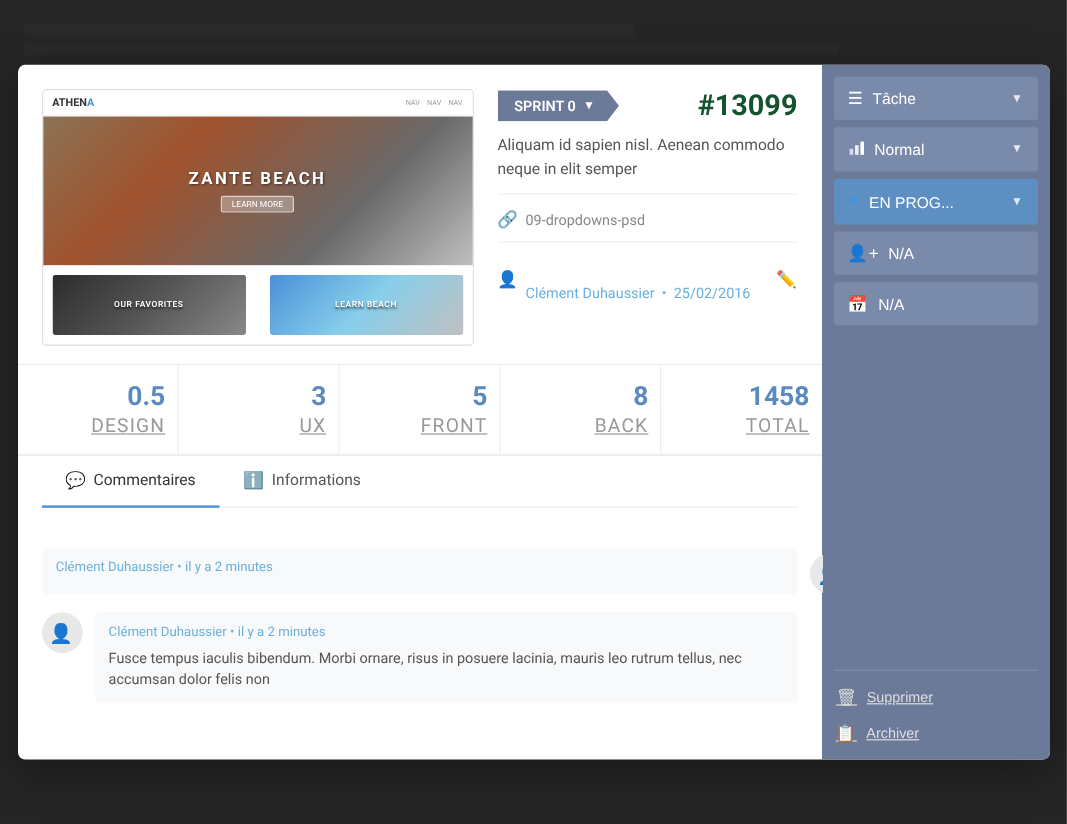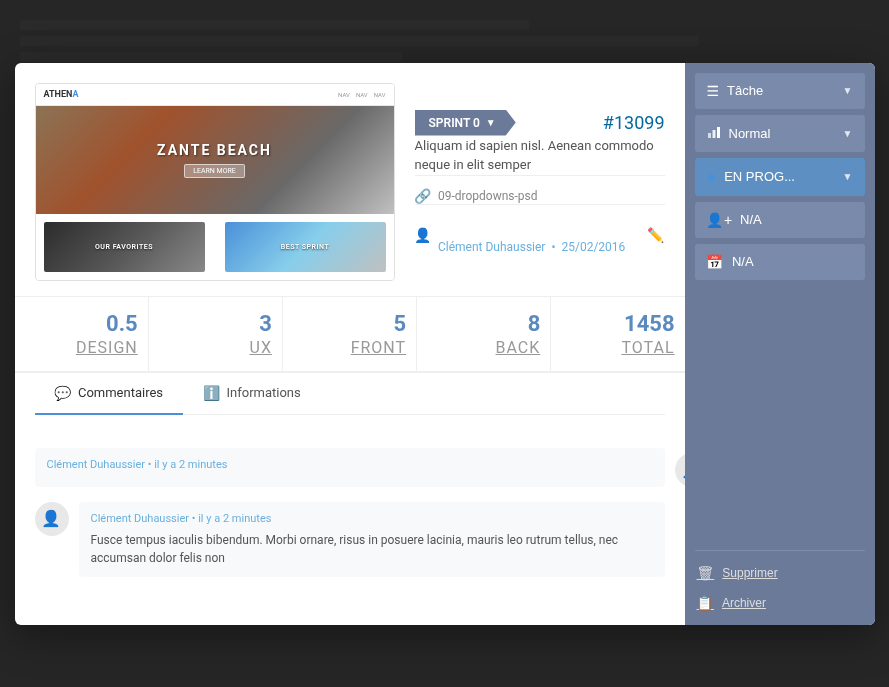--- a/index.html
+++ b/index.html
@@ -92,21 +92,21 @@
       margin-left: auto;
     }
 
     .preview-nav-item {
       font-size: 6px;
       color: #999;
     }
 
     .preview-hero {
       background: linear-gradient(135deg, #8B7355 0%, #A0522D 30%, #696969 70%, #C0C0C0 100%);
-      height: 108px;
+      height: 124px;
       display: flex;
       flex-direction: column;
       align-items: center;
       justify-content: center;
       color: #fff;
     }
 
     .preview-hero-title {
       font-size: 14px;
       font-weight: 700;
@@ -156,21 +156,21 @@
       font-weight: 600;
       letter-spacing: 0.5px;
       text-shadow: 0 1px 2px rgba(0,0,0,0.7);
       text-align: center;
     }
 
     .info-area {
       flex: 1;
       display: flex;
       flex-direction: column;
-      justify-content: center;
+      gap: 10px;
     }
 
     .sprint-header {
       display: flex;
       align-items: center;
       justify-content: space-between;
     }
 
     .sprint-badge {
       background: #6b7a99;
@@ -183,23 +183,23 @@
       gap: 6px;
       clip-path: polygon(0 0, calc(100% - 10px) 0, 100% 50%, calc(100% - 10px) 100%, 0 100%);
       padding-right: 20px;
     }
 
     .sprint-badge .chevron {
       font-size: 10px;
     }
 
     .ticket-number {
-      font-size: 18px;
-      font-weight: 400;
-      color: #0369a1;
+      font-size: 24px;
+      font-weight: 700;
+      color: #14532d;
     }
 
     .ticket-description {
       font-size: 13px;
       color: #555;
       line-height: 1.5;
     }
 
     .file-info {
       display: flex;
@@ -507,21 +507,21 @@
             </div>
             <div class="preview-hero">
               <span class="preview-hero-title">ZANTE BEACH</span>
               <span class="preview-hero-btn">LEARN MORE</span>
             </div>
             <div class="preview-thumbnails">
               <div class="preview-thumb preview-thumb-1">
                 <span class="preview-thumb-label">OUR FAVORITES</span>
               </div>
               <div class="preview-thumb preview-thumb-2">
-                <span class="preview-thumb-label">BEST SPRINT</span>
+                <span class="preview-thumb-label">LEARN BEACH</span>
               </div>
             </div>
           </div>
         </div>
 
         <div class="info-area">
           <div class="sprint-header">
             <div class="sprint-badge">
               <span>SPRINT 0</span>
               <span class="chevron">▼</span>

